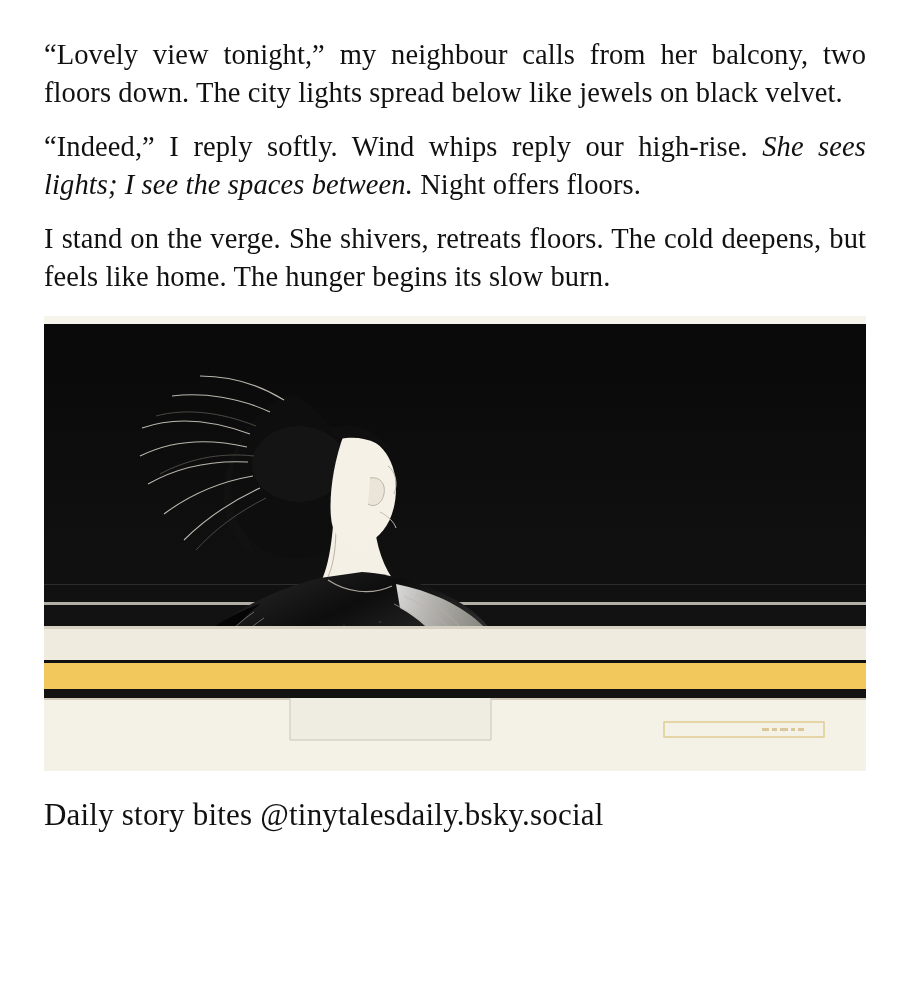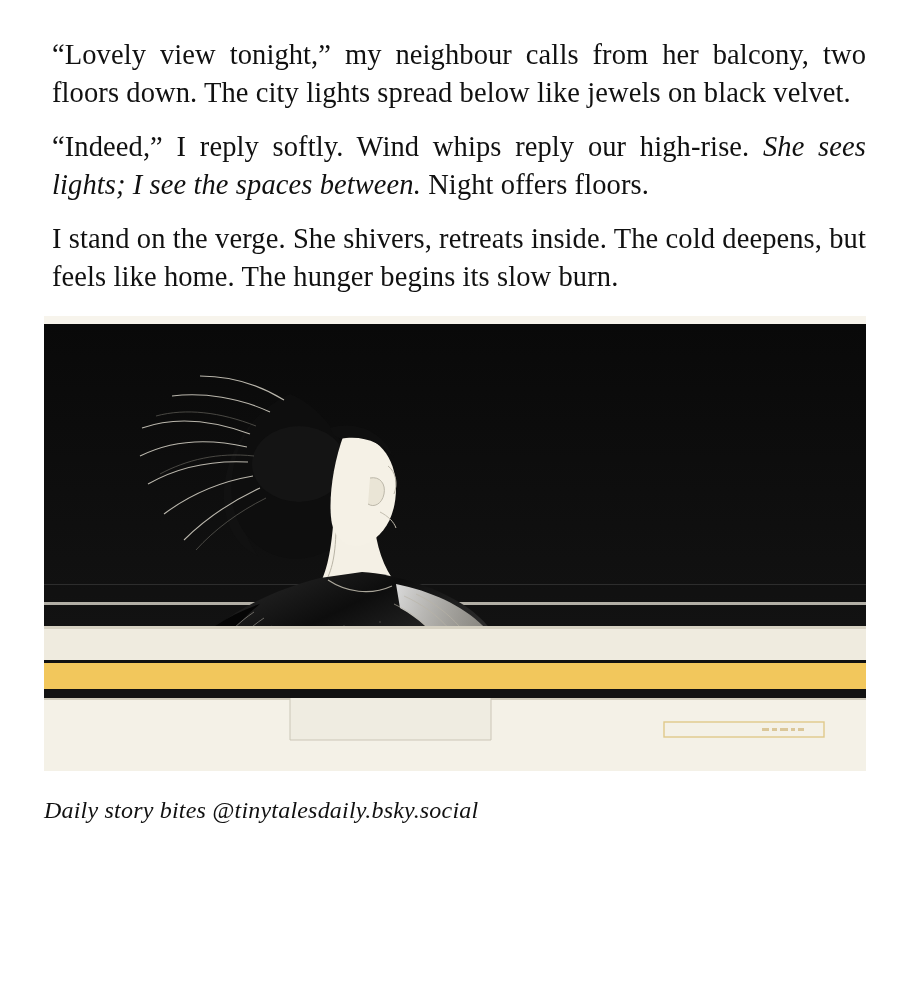--- a/index.html
+++ b/index.html
@@ -23,21 +23,21 @@
     flex-direction: column;
   }
   .story-text {
     font-size: 28.5px;
     line-height: 1.32;
     text-align: justify;
     text-justify: inter-word;
     letter-spacing: 0.1px;
   }
   .para {
-    margin: 0 0 17px 8px;
+    margin: 0 0 17px 0;
   }
   .para:last-child {
     margin-bottom: 0;
   }
   .para em, .italic {
     font-style: italic;
   }
   .figure {
     margin-top: 20px;
     width: 822px;
@@ -46,37 +46,36 @@
     background: #f7f4ec;
     overflow: hidden;
   }
   .fig-svg {
     display: block;
     width: 822px;
     height: 455px;
   }
   .caption {
     margin-top: 26px;
-    font-style: italic;
-    font-size: 24px;
+    font-size: 31px;
     letter-spacing: 0.2px;
   }
 </style>
 </head>
 <body>
 
 <div class="page">
 
   <div class="story-text">
 
     <p class="para"><span>“Lovely view tonight,” my neighbour calls from her balcony, two floors down.  The city lights spread below like jewels on black velvet.</span></p>
 
     <p class="para"><span>“Indeed,” I reply softly. Wind whips reply our high-rise. </span><span class="italic">She sees lights; I see the spaces between.</span><span> Night offers floors.</span></p>
 
-    <p class="para"><span>I stand on the verge.  She shivers, retreats inside. The cold deepens, but feels like home. The hunger begins its slow burn.</span></p>
+    <p class="para"><span>I stand on the verge.  She shivers, retreats floors. The cold deepens, but feels like home. The hunger begins its slow burn.</span></p>
 
   </div>
 
   <div class="figure">
     <svg class="fig-svg" viewBox="0 0 822 455" preserveAspectRatio="none">
       <defs>
         <linearGradient id="skyGrad" x1="0" y1="0" x2="0" y2="1">
           <stop offset="0%" stop-color="#090909"></stop>
           <stop offset="100%" stop-color="#121212"></stop>
         </linearGradient>

